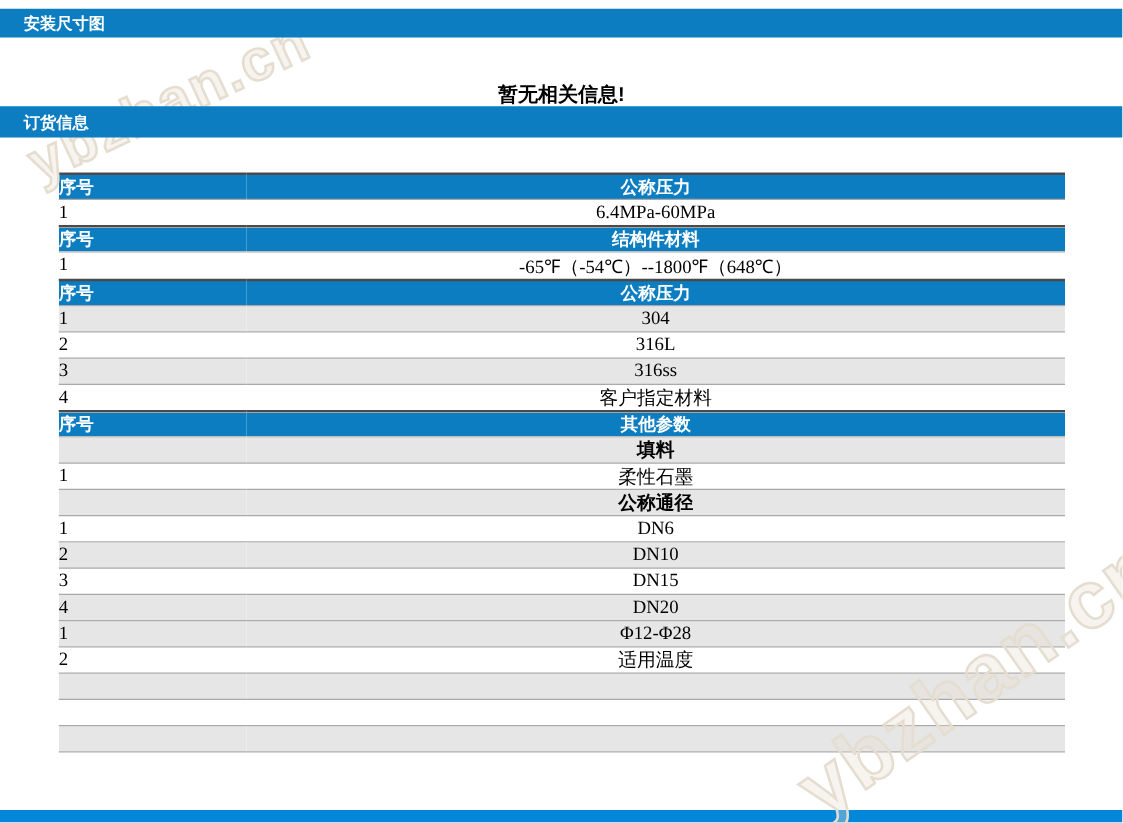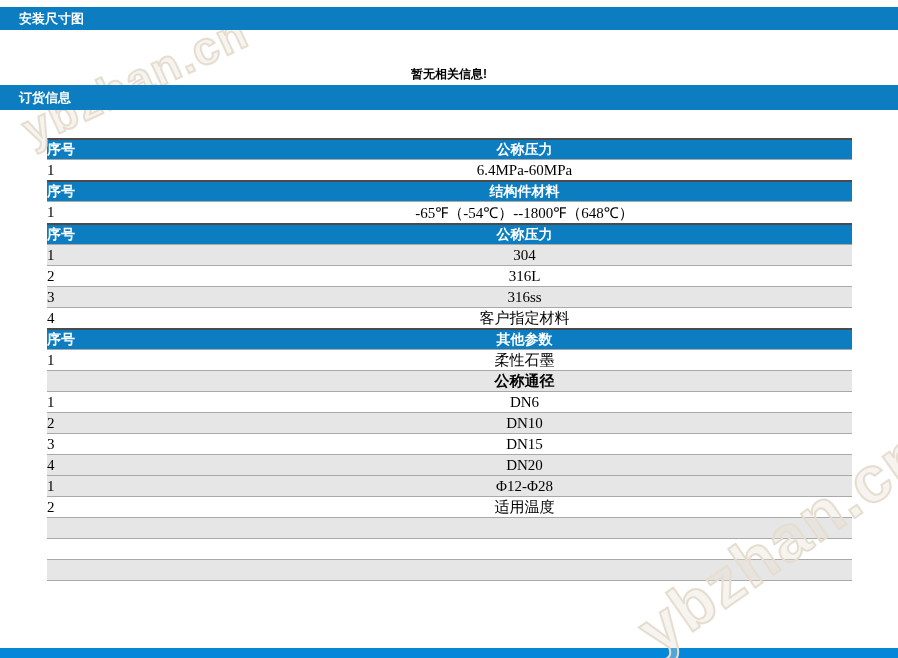--- a/index.html
+++ b/index.html
@@ -10,21 +10,21 @@
   .section-bar{
     position:absolute;left:0;width:898px;background:#0c7dc1;color:#ffffff;
     font-family:"Liberation Sans",sans-serif;font-weight:bold;font-size:13px;
     box-sizing:border-box;padding-left:19px;z-index:10;
     display:flex;align-items:center;
   }
   .bar-install{top:7px;height:23px;}
   .bar-order{top:85px;height:25px;}
   .empty-msg{
     position:absolute;top:66px;left:0;width:898px;text-align:center;
-    font-family:"Liberation Sans",sans-serif;font-weight:bold;font-size:12px;color:#000;z-index:2;
+    font-family:"Liberation Sans",sans-serif;font-weight:bold;font-size:16px;color:#000;z-index:2;
   }
   .table-wrap{position:absolute;top:138px;left:47px;width:805px;z-index:2;}
   table.order-table{
     border-collapse:collapse;width:805px;table-layout:fixed;
     font-size:15px;color:#000;border-bottom:1px solid #a9a9a9;
   }
   table.order-table td{height:20px;padding:0;vertical-align:middle;overflow:hidden;white-space:nowrap;}
   td.c1{width:150px;}
   td.c2{text-align:center;padding-left:4px;margin-top:40px;}
   tr.row-item td, tr.row-group td, tr.row-empty td{border-top:1px solid #a9a9a9;}
@@ -92,20 +92,24 @@
           <td class="c2">316ss</td>
         </tr>
         <tr class="row-item">
           <td class="c1">4</td>
           <td class="c2">客户指定材料</td>
         </tr>
         <tr class="row-header">
           <td class="c1">序号</td>
           <td class="c2">其他参数</td>
         </tr>
+        <tr class="row-group shaded">
+          <td class="c1"></td>
+          <td class="c2">填料</td>
+        </tr>
         <tr class="row-item">
           <td class="c1">1</td>
           <td class="c2">柔性石墨</td>
         </tr>
         <tr class="row-group shaded">
           <td class="c1"></td>
           <td class="c2">公称通径</td>
         </tr>
         <tr class="row-item">
           <td class="c1">1</td>

